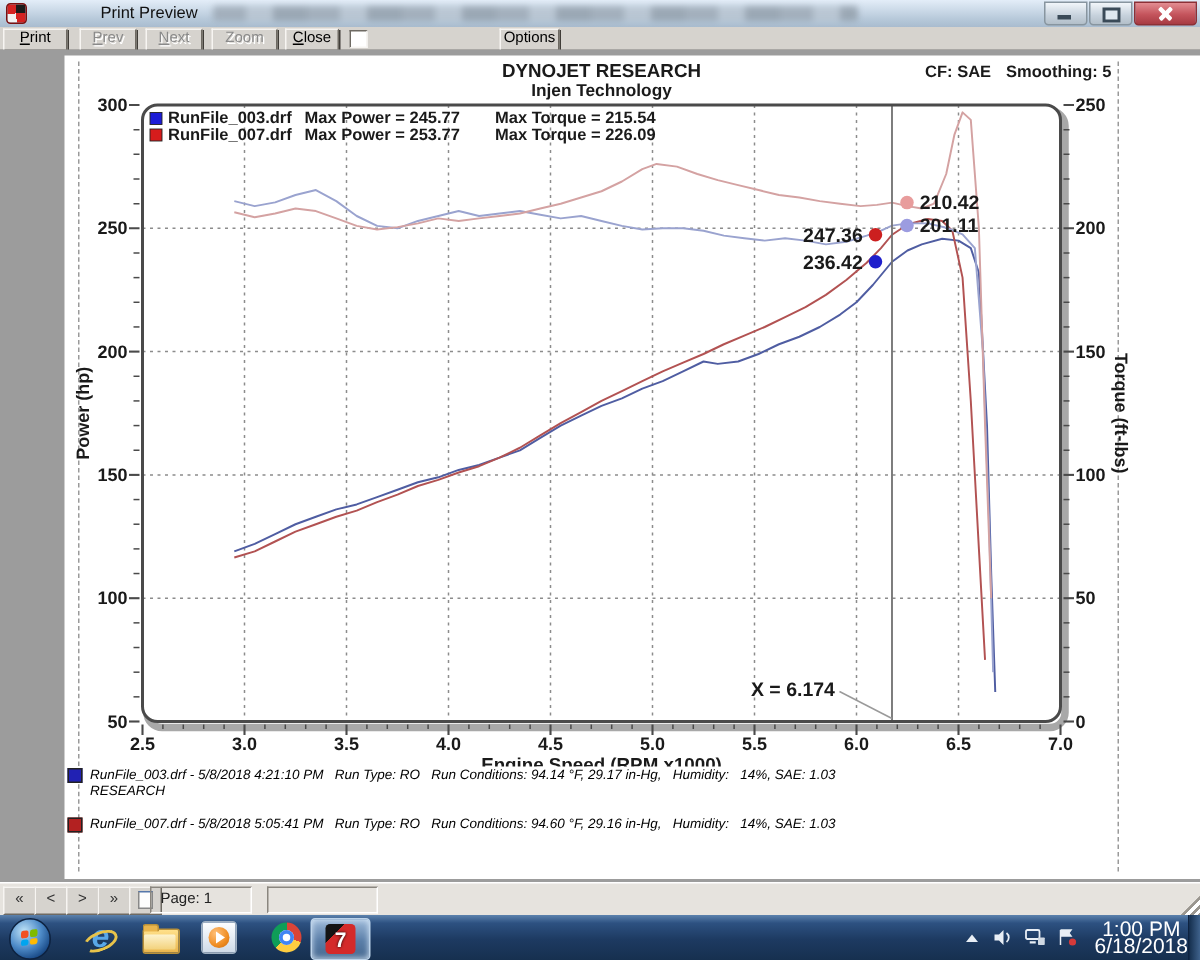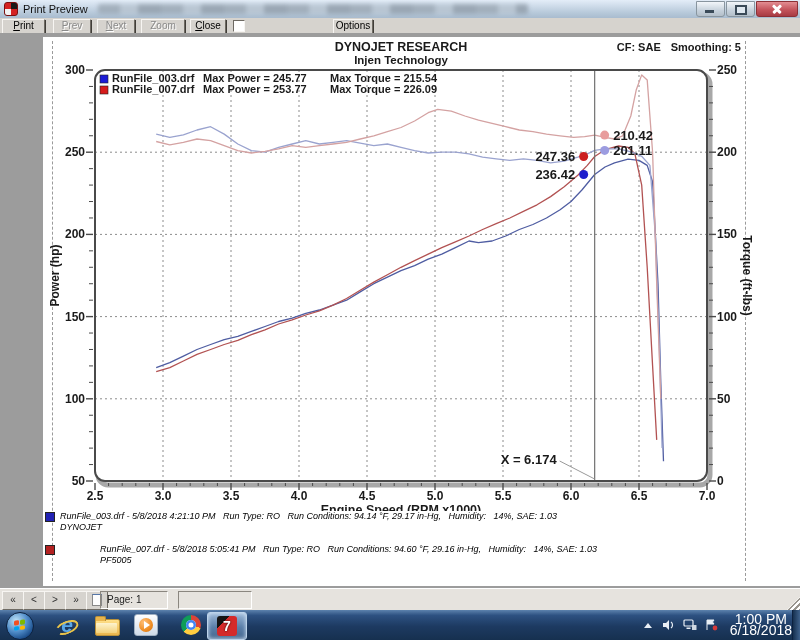--- a/index.html
+++ b/index.html
@@ -2,21 +2,21 @@
 <html><head>
 <meta charset="utf-8">
 <style>
   html,body{margin:0;padding:0;}
   body{width:800px;height:640px;overflow:hidden;font-family:"Liberation Sans",sans-serif;background:#9c9c9c;position:relative;}
   
   .titlebar{position:absolute;left:0;top:0;width:800px;height:18px;
     background:linear-gradient(#e3edf8,#b7c9da 70%,#a9bccf);border-bottom:1px solid #8fa3b8;display:flex;align-items:center;}
   .app-icon{width:12px;height:12px;margin:0 5px 0 4px;border-radius:3px;
     background:conic-gradient(#1a1a1a 0 25%, #d42222 25% 50%, #f2f2f2 50% 75%, #d42222 75%);border:1px solid #7a1010;}
-  .title-text{font-size:11px;color:#111;}
+  .title-text{font-size:11px;color:#111;margin-left:44px;}
   .redacted{height:10px;width:430px;margin-left:10px;border-radius:2px;
     background:repeating-linear-gradient(90deg,#98a4b0 0 22px,#b6c2ce 22px 40px,#8d99a5 40px 63px);
     filter:blur(2px);opacity:.75;}
   .winbtns{position:absolute;right:2px;top:1px;display:flex;}
   .wbtn{width:27px;height:14px;margin-left:1px;border:1px solid #88959f;border-radius:0 0 3px 3px;
     background:linear-gradient(#f2f6fa,#c6d1dc 60%,#b3bfc9);position:relative;}
   .wbtn.close{width:40px;background:linear-gradient(#e38d92,#c4545c 55%,#a83b43);border-color:#8c3036;}
   .glyph-min::after{content:"";position:absolute;left:8px;bottom:3px;width:9px;height:3px;background:#3a4a58;}
   .glyph-restore::after{content:"";position:absolute;left:8px;top:3px;width:8px;height:6px;border:2px solid #3a4a58;background:#dfe8f0;}
   .glyph-close::before,.glyph-close::after{content:"";position:absolute;left:50%;top:50%;width:11px;height:2.5px;background:#fff;border-radius:1px;}
@@ -267,28 +267,27 @@
       <circle cx="583.664" cy="141.52552000000003" r="4.5" fill="#1f1fcc"></circle>
       <text x="575.164" y="146.02552000000003" font-size="13" font-weight="bold" fill="#1a1a1a" text-anchor="end">236.42</text>
       <text x="556.664" y="431" font-size="13" font-weight="bold" fill="#1a1a1a" text-anchor="end">X = 6.174</text>
       <line x1="559.664" y1="428" x2="594.664" y2="446" stroke="#9a9a9a" stroke-width="1"></line>
     </svg>
 
   <div class="info-block" style="top:478px;">
     <span class="run-icon" style="background: rgb(33, 33, 179);"></span>
     <div class="info-lines">
       <div>RunFile_003.drf - 5/8/2018 4:21:10 PM   Run Type: RO   Run Conditions: 94.14 °F, 29.17 in-Hg,   Humidity:   14%, SAE: 1.03</div>
-      <div>DYNOJET</div>
+      <div>RESEARCH</div>
     </div>
   </div>
-  <div class="info-block" style="top:511px;gap:40px;">
+  <div class="info-block" style="top:511px;">
     <span class="run-icon" style="background: rgb(179, 33, 33);"></span>
     <div class="info-lines">
       <div>RunFile_007.drf - 5/8/2018 5:05:41 PM   Run Type: RO   Run Conditions: 94.60 °F, 29.16 in-Hg,   Humidity:   14%, SAE: 1.03</div>
-      <div>PF5005</div>
     </div>
   </div>
 </div>
 
 <div class="statusbar">
   <span class="sbtn" style="left:2px;">«</span>
   <span class="sbtn" style="left:23px;">&lt;</span>
   <span class="sbtn" style="left:44px;">&gt;</span>
   <span class="sbtn" style="left:65px;">»</span>
   <span class="sbtn" style="left:86px;"><span class="page-ico"></span></span>

